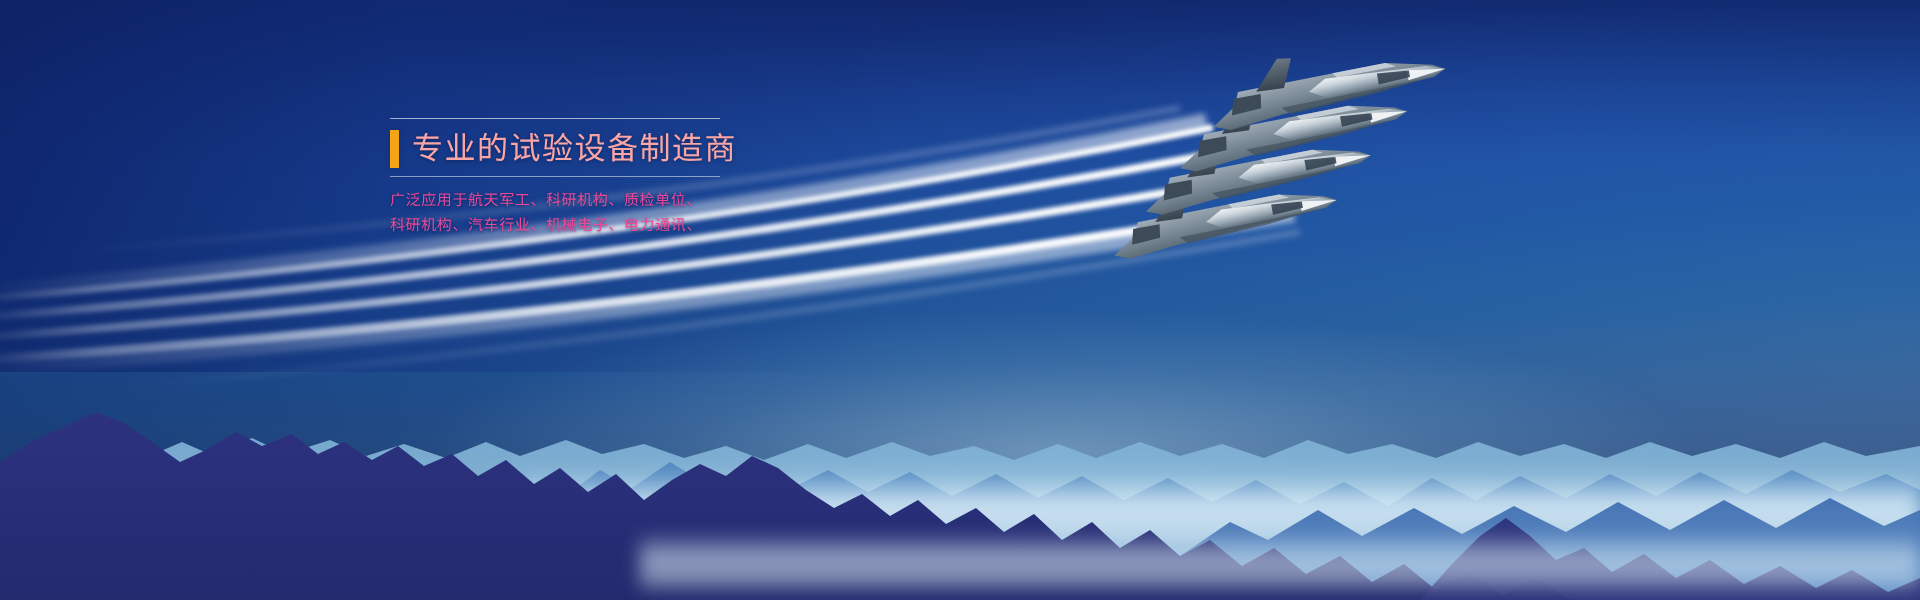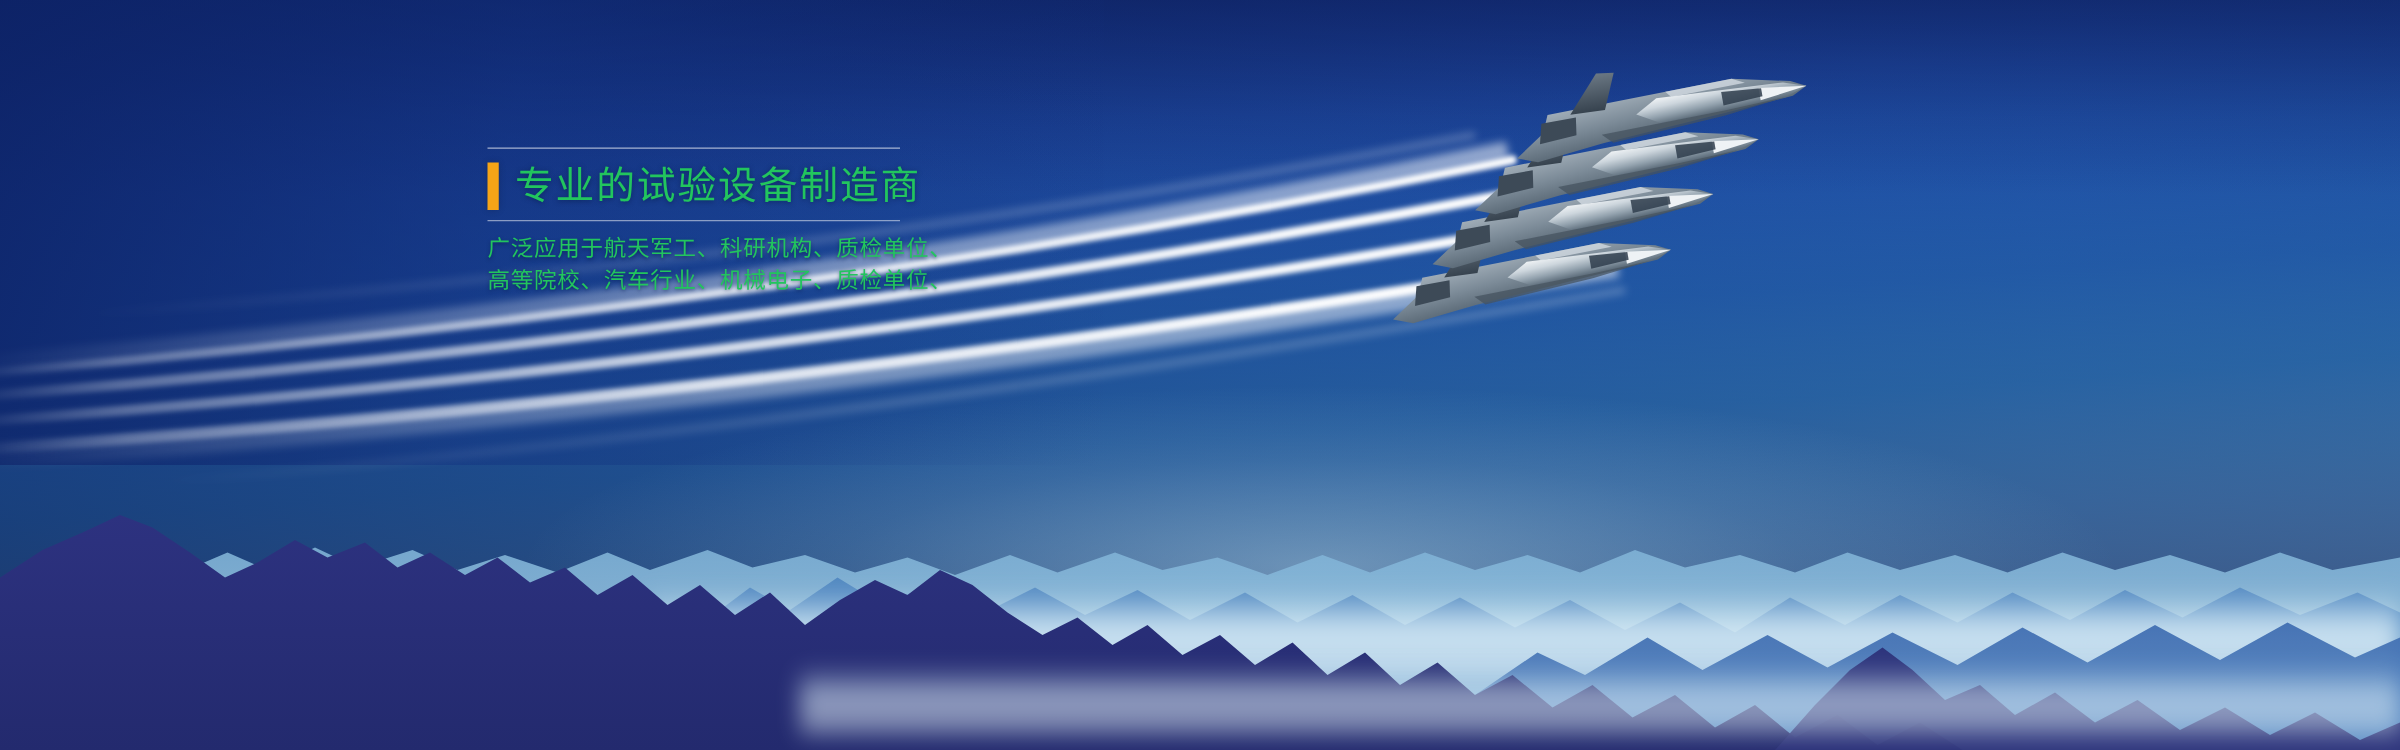--- a/index.html
+++ b/index.html
@@ -56,28 +56,28 @@
   
   .copy{position:absolute;left:390px;top:118px;width:360px;}
   .rule{height:1px;background:rgba(255,255,255,0.62);width:330px;}
   .rule.bottom{width:330px;background:rgba(255,255,255,0.50);margin-top:4px;}
   .headline-row{display:flex;align-items:center;height:46px;margin:7px 0 0 0;}
   .accent-bar{
     width:9px;height:38px;background:#f5a417;flex:0 0 auto;
     box-shadow:0 0 6px rgba(0,0,0,0.18);
   }
   .headline{
-    color:#22c55e;font-size:31px;line-height:38px;letter-spacing:1.5px;
+    color:#fca5a5;font-size:31px;line-height:38px;letter-spacing:1.5px;
     margin-left:13px;white-space:nowrap;
     text-shadow:0 1px 4px rgba(6,22,62,0.55);
     font-family:"Liberation Sans","DejaVu Sans",sans-serif;
   }
   .sublines{margin-top:10px;margin-left:0;}
   .subline{
-    color:#22c55e;font-size:18px;line-height:25px;letter-spacing:0.6px;
+    color:#ec4899;font-size:15px;line-height:25px;letter-spacing:0.6px;
     white-space:nowrap;text-shadow:0 1px 3px rgba(6,22,62,0.5);
   }
 </style>
 </head>
 <body>
 
 <div class="stage">
 
   <div class="sky"></div>
   <div class="sky-topdark"></div>
@@ -227,17 +227,17 @@
 
     <div class="headline-row">
       <div class="accent-bar"></div>
       <div class="headline">专业的试验设备制造商</div>
     </div>
 
     <div class="rule bottom"></div>
 
     <div class="sublines">
       <div class="subline">广泛应用于航天军工、科研机构、质检单位、</div>
-      <div class="subline">高等院校、汽车行业、机械电子、质检单位、</div>
+      <div class="subline">科研机构、汽车行业、机械电子、电力通讯、</div>
     </div>
   </div>
 
 </div>
 
 </body></html>

